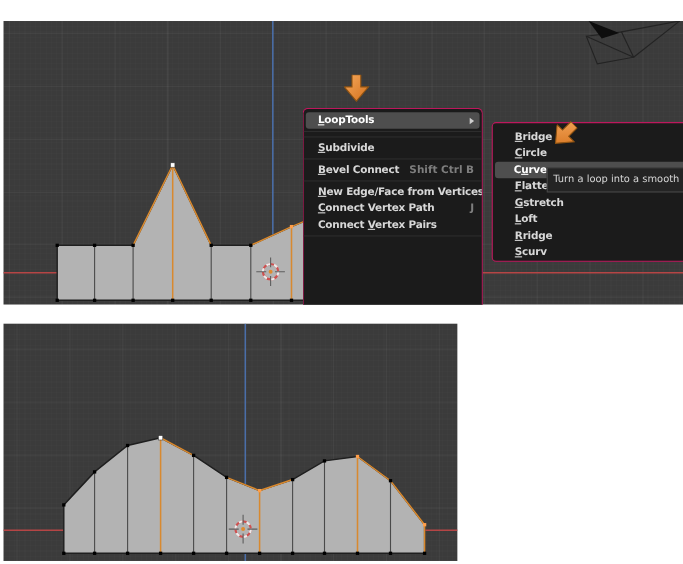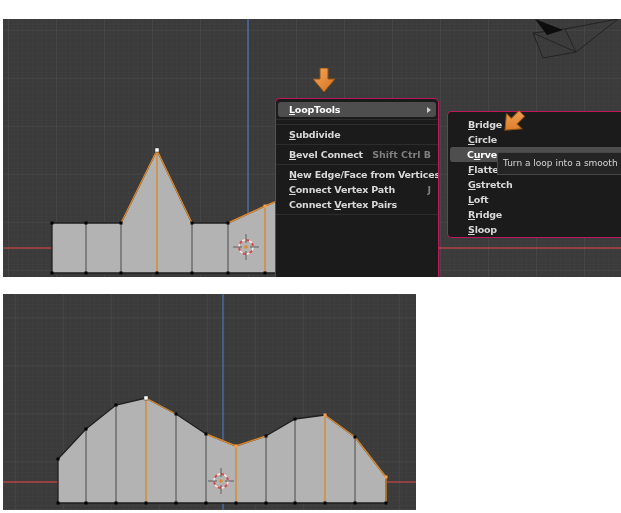--- a/index.html
+++ b/index.html
@@ -167,21 +167,21 @@
     <div class="menu-row">
       <span><span class="k">G</span><span>stretch</span></span>
     </div>
     <div class="menu-row">
       <span><span class="k">L</span><span>oft</span></span>
     </div>
     <div class="menu-row">
       <span><span class="k">R</span><span>ridge</span></span>
     </div>
     <div class="menu-row">
-      <span><span class="k">S</span><span>loop</span></span>
+      <span><span class="k">S</span><span>curv</span></span>
     </div>
   </div>
 
   <div class="tooltip">
     <span>Turn a loop into a smooth curv</span>
   </div>
 
   <svg class="arrow1" width="23" height="25" viewBox="0 0 23 25">
     <defs>
         <linearGradient id="ag1" x1="0" y1="0" x2="1" y2="1">

